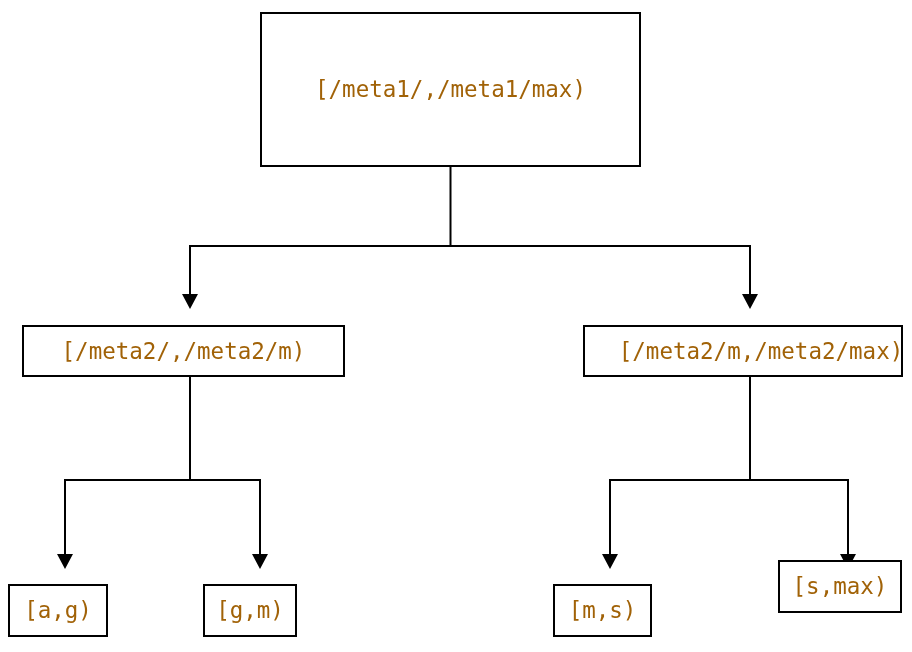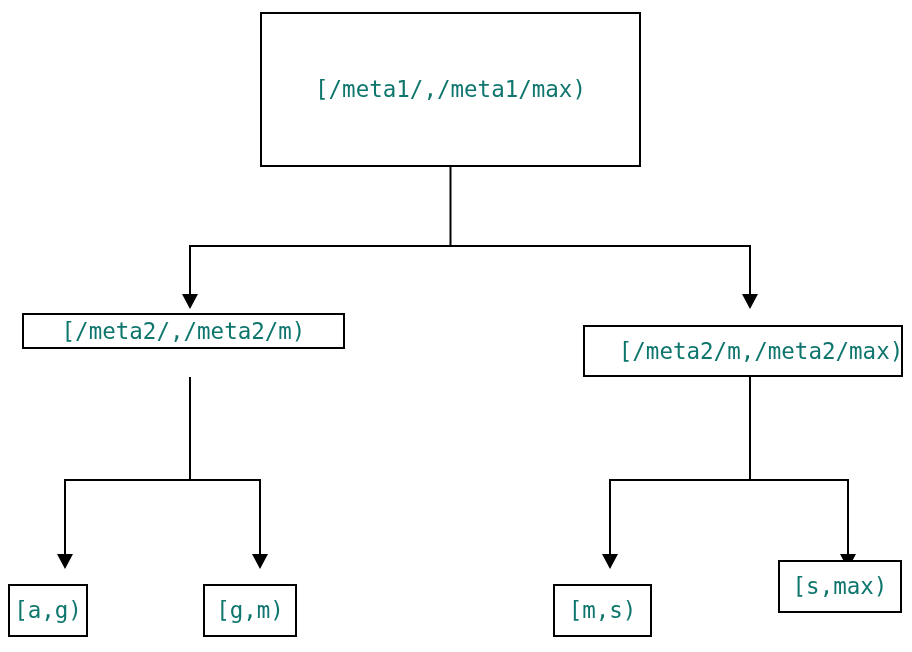--- a/index.html
+++ b/index.html
@@ -20,32 +20,32 @@
     left: 0;
     top: 0;
     width: 912px;
     height: 652px;
   }
   .node {
     position: absolute;
     box-sizing: border-box;
     border: 2px solid #000000;
     background: #ffffff;
-    color: #0f766e;
+    color: #a16207;
     display: flex;
     align-items: center;
     justify-content: center;
     font-size: 22.5px;
     line-height: 1;
     white-space: nowrap;
   }
   .n-root     { left: 260px; top: 12px;  width: 381px; height: 155px; }
-  .n-mid-l    { left: 22px;  top: 313px; width: 323px; height: 36px; }
+  .n-mid-l    { left: 22px;  top: 325px; width: 323px; height: 52px; }
   .n-mid-r    { left: 583px; top: 325px; width: 320px; height: 52px; padding-left: 36px; }
-  .n-leaf-ag   { left: 8px;   top: 584px; width: 80px; height: 53px; }
+  .n-leaf-ag   { left: 8px;   top: 584px; width: 100px; height: 53px; }
   .n-leaf-gm   { left: 203px; top: 584px; width: 94px; height: 53px; }
   .n-leaf-ms   { left: 553px; top: 584px; width: 99px;  height: 53px; }
   .n-leaf-smax { left: 778px; top: 560px; width: 124px; height: 53px; }
 </style>
 </head>
 <body>
 
 <div class="canvas">
 
   <svg class="connectors" viewBox="0 0 912 652" xmlns="http://www.w3.org/2000/svg">

